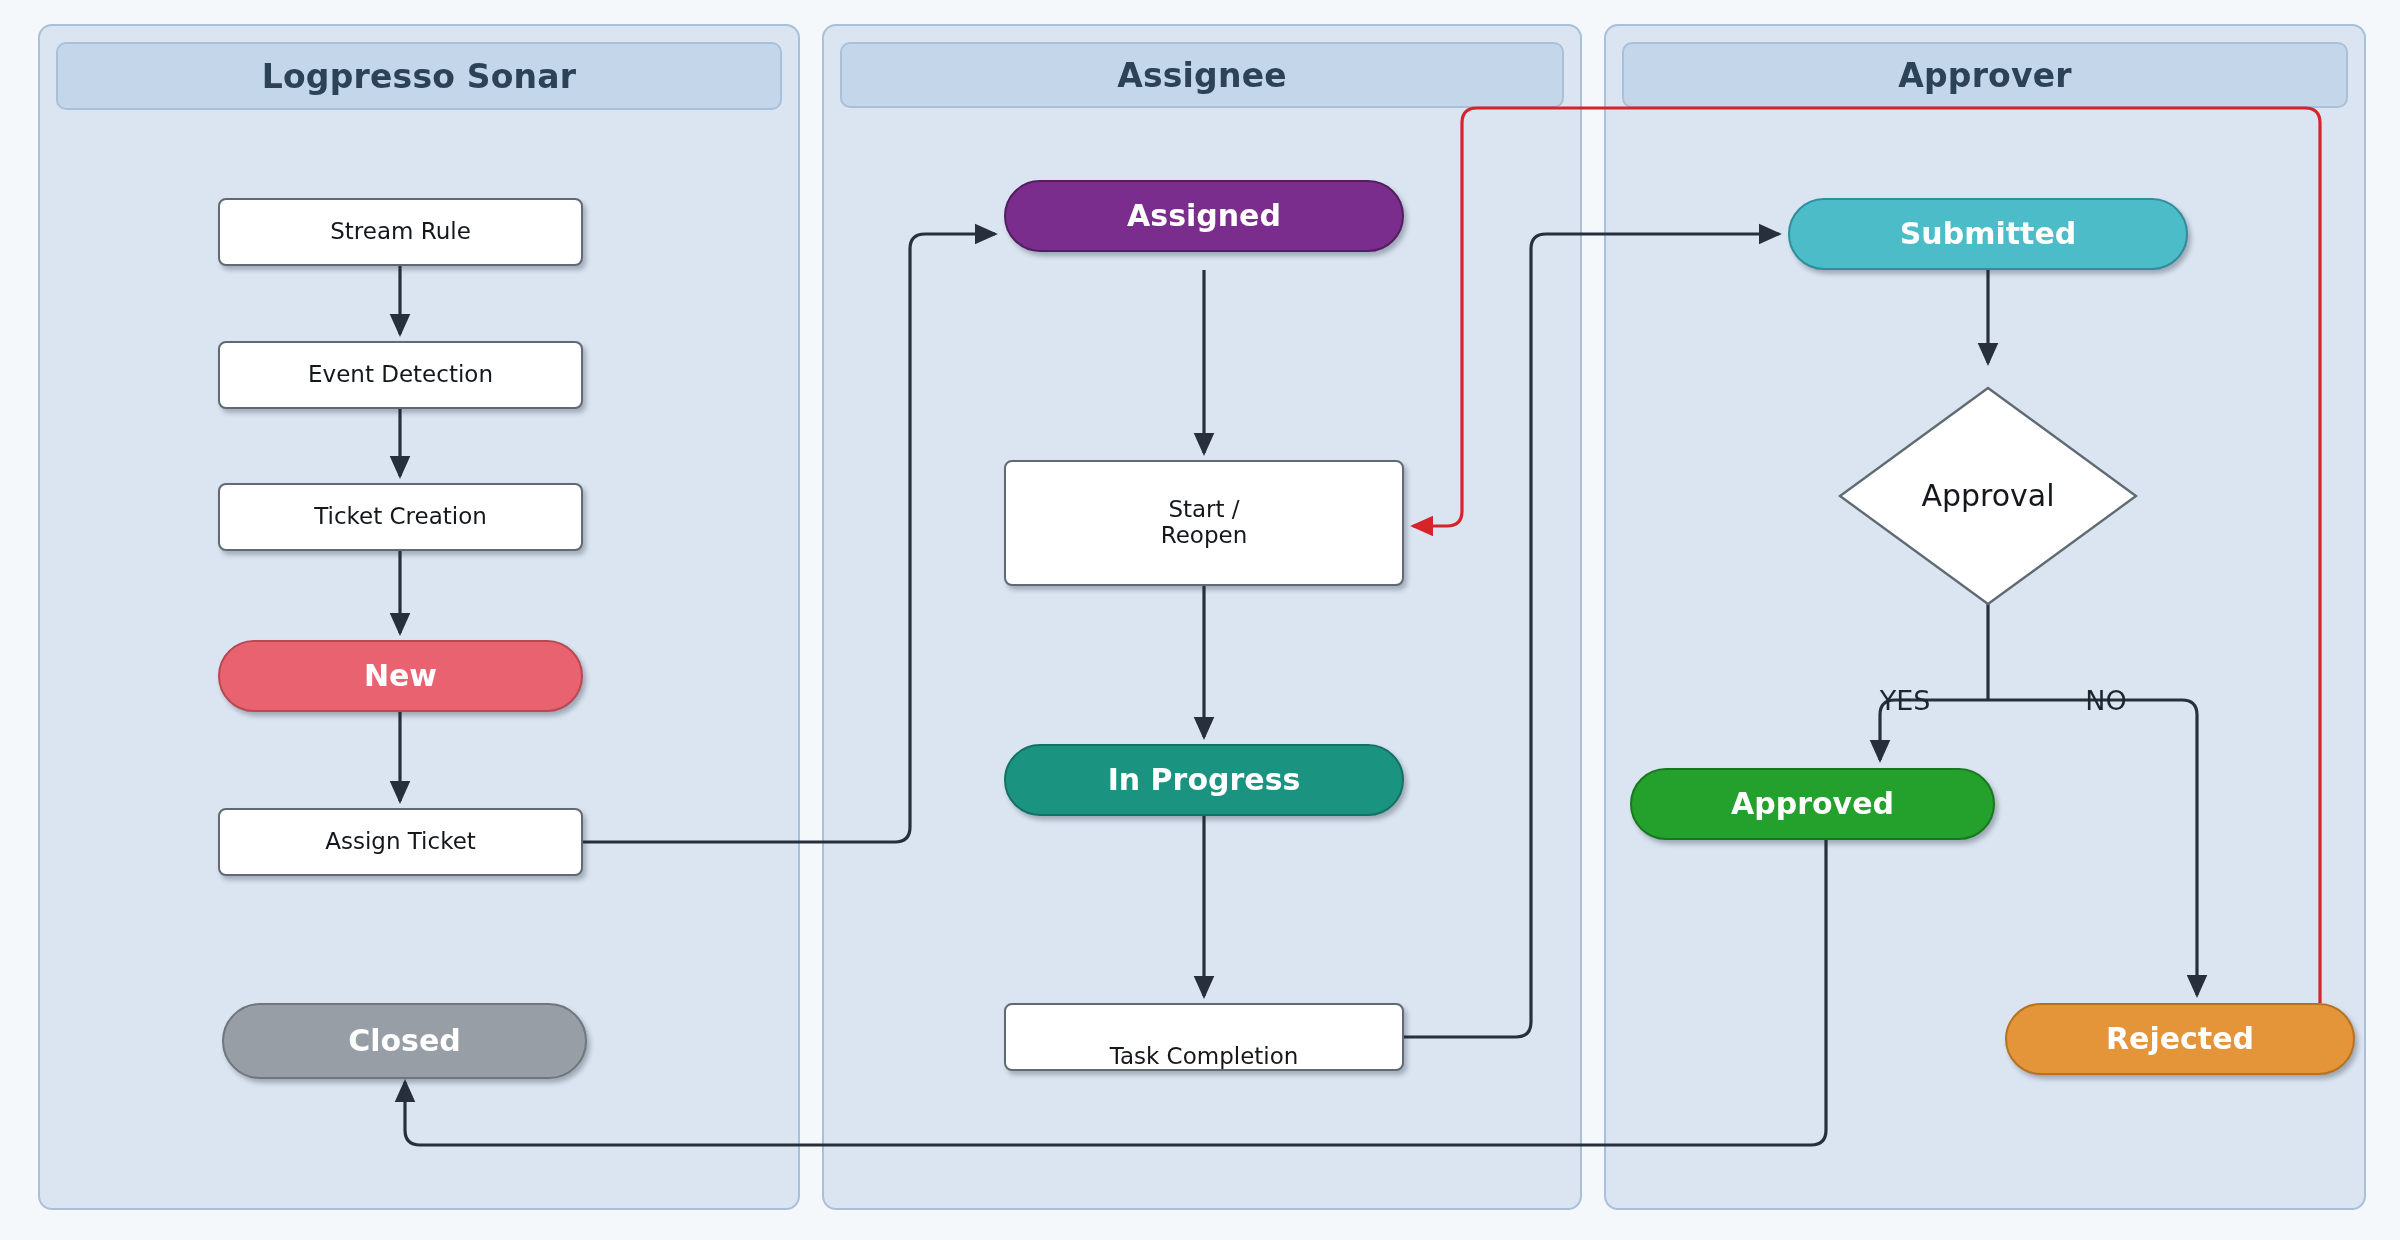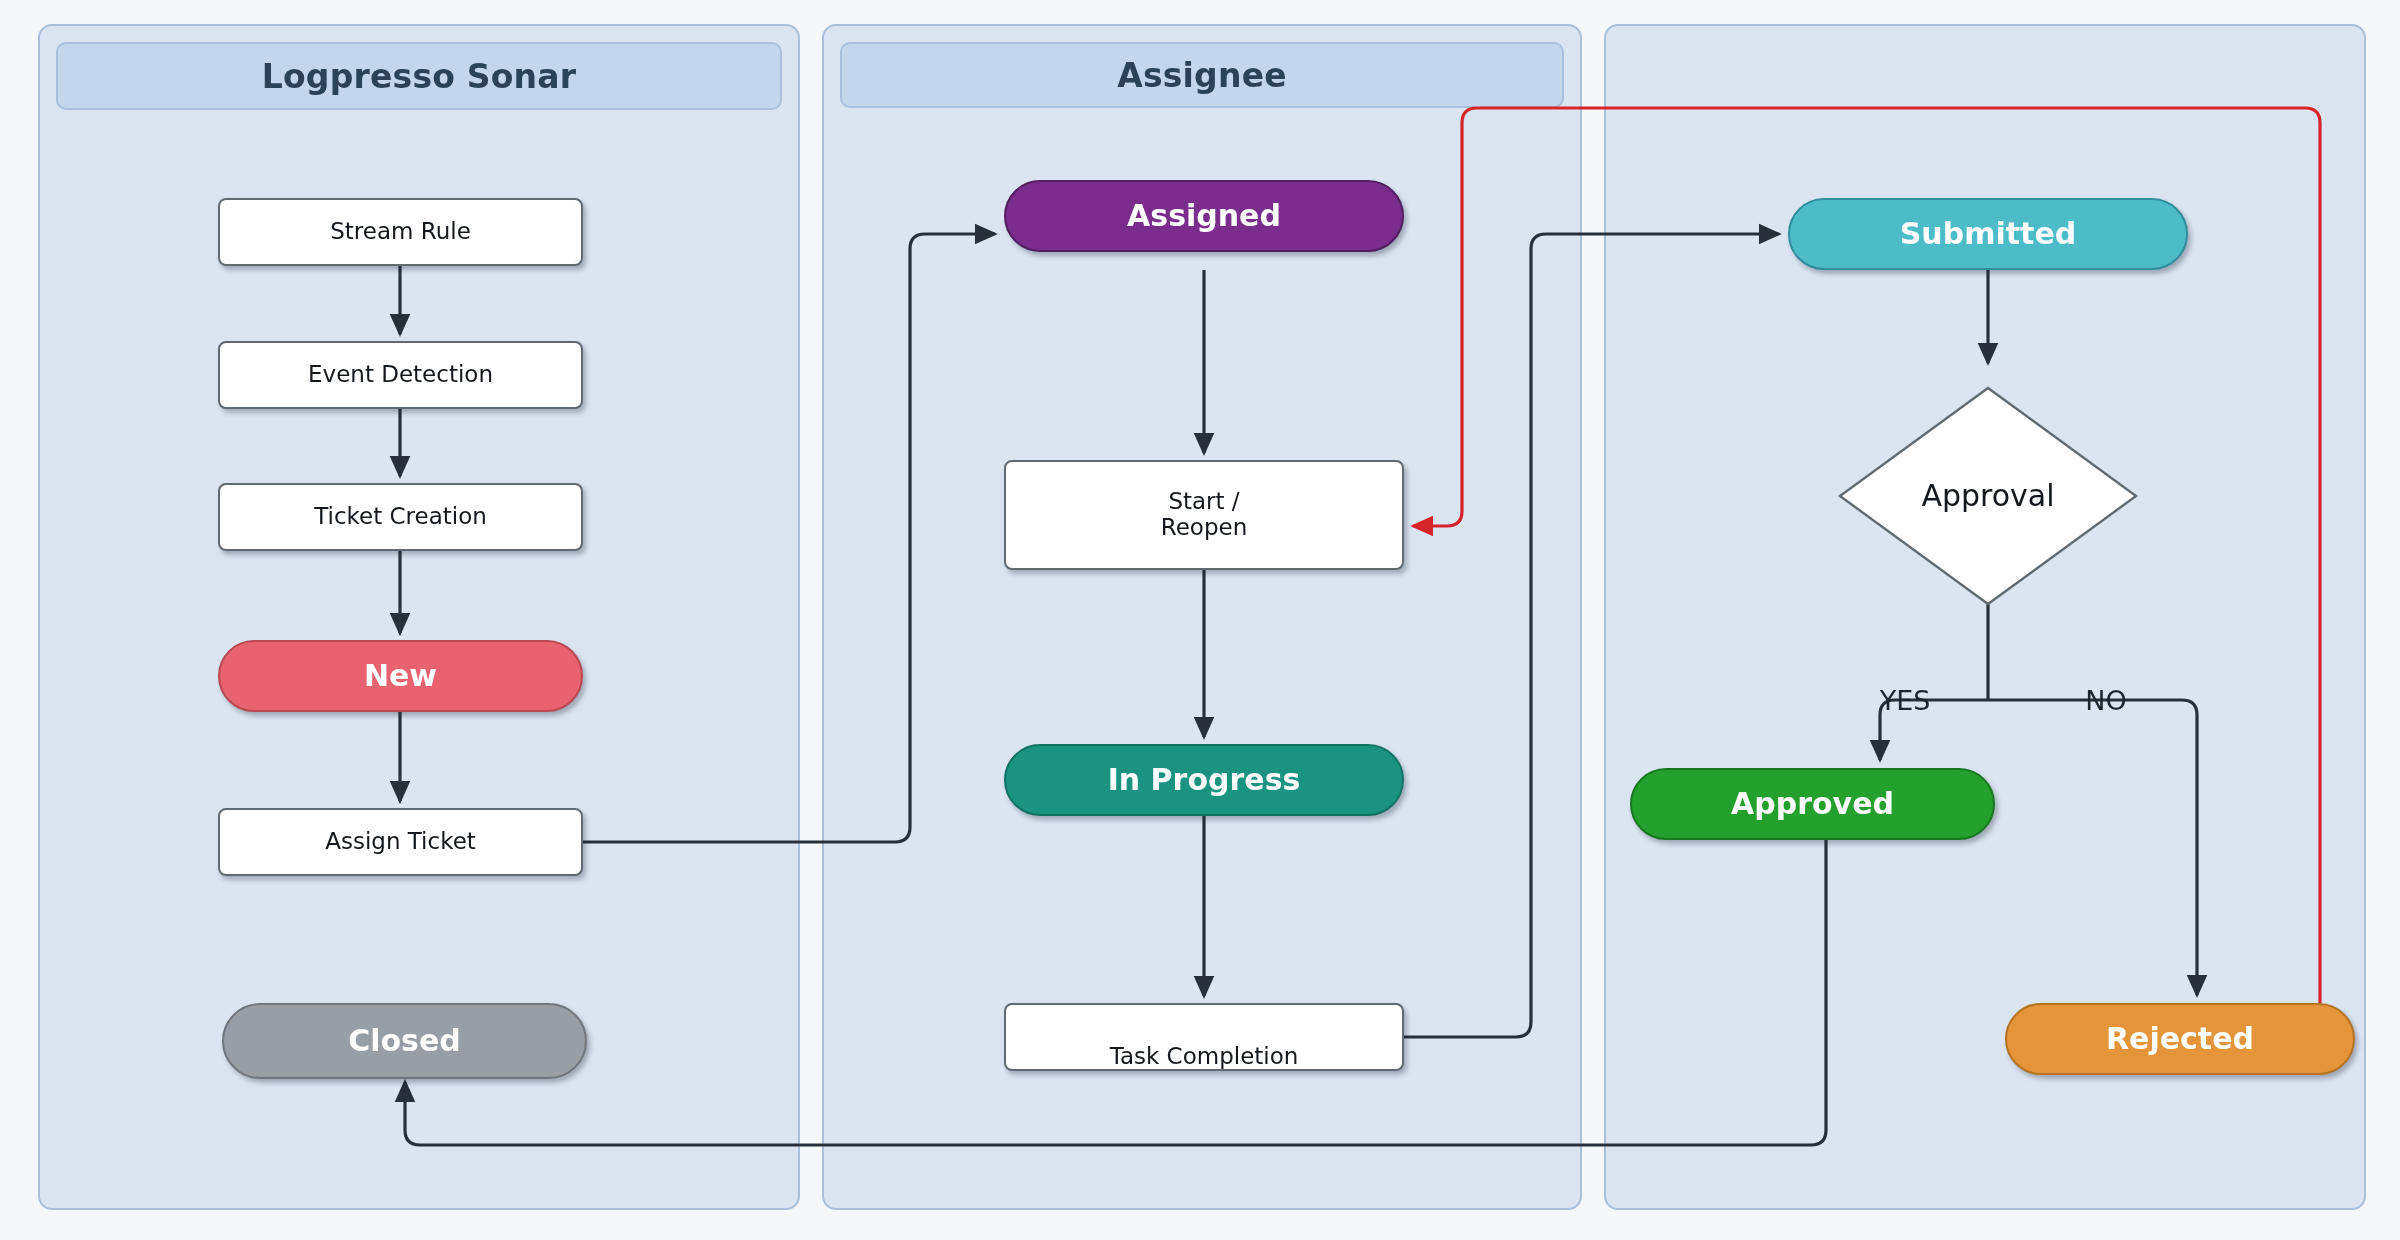--- a/index.html
+++ b/index.html
@@ -116,20 +116,23 @@
   <div class="lane-header" id="laneh-sonar" style="left: 56px; top: 42px; width: 726px; height: 68px; background: rgb(196, 214, 234); border-color: rgb(169, 192, 218);">
     <span class="lane-header-text" style="color: rgb(43, 66, 87);">Logpresso Sonar</span>
   </div>
 
   <div class="lane" id="lane-assignee" style="left: 822px; top: 24px; width: 760px; height: 1186px; background: rgb(219, 229, 242); border-color: rgb(169, 192, 218);"></div>
   <div class="lane-header" id="laneh-assignee" style="left: 840px; top: 42px; width: 724px; height: 66px; background: rgb(196, 214, 234); border-color: rgb(169, 192, 218);">
     <span class="lane-header-text" style="color: rgb(43, 66, 87);">Assignee</span>
   </div>
 
   <div class="lane" id="lane-approver" style="left: 1604px; top: 24px; width: 762px; height: 1186px; background: rgb(219, 229, 242); border-color: rgb(169, 192, 218);"></div>
+  <div class="lane-header" id="laneh-approver" style="left: 1622px; top: 42px; width: 726px; height: 66px; background: rgb(196, 214, 234); border-color: rgb(169, 192, 218);">
+    <span class="lane-header-text" style="color: rgb(43, 66, 87);">Approver</span>
+  </div>
 
   <svg id="edges" viewBox="0 0 2400 1240">
     <defs>
       <marker id="arrow-black" viewBox="0 0 12 12" refX="10.5" refY="6" markerWidth="7.2" markerHeight="7.2" orient="auto-start-reverse">
         <path d="M 0 0.6 L 12 6 L 0 11.4 z" fill="#27303a"></path>
       </marker>
       <marker id="arrow-red" viewBox="0 0 12 12" refX="10.5" refY="6" markerWidth="7.2" markerHeight="7.2" orient="auto-start-reverse">
         <path d="M 0 0.6 L 12 6 L 0 11.4 z" fill="#d5242a"></path>
       </marker>
     </defs>
@@ -175,21 +178,21 @@
       </div>
       <div class="node node-process" style="left: 218px; top: 808px; width: 365px; height: 68px;">
         <span class="" style="white-space: pre-line;">Assign Ticket</span>
       </div>
       <div class="node node-status" style="left: 222px; top: 1003px; width: 365px; height: 76px; background: rgb(151, 158, 165); border: 2px solid rgb(111, 118, 125);">
         <span class="" style="white-space: pre-line;">Closed</span>
       </div>
       <div class="node node-status" style="left: 1004px; top: 180px; width: 400px; height: 72px; background: rgb(123, 45, 142); border: 2px solid rgb(83, 29, 96);">
         <span class="" style="white-space: pre-line;">Assigned</span>
       </div>
-      <div class="node node-process" style="left: 1004px; top: 460px; width: 400px; height: 110px;">
+      <div class="node node-process" style="left: 1004px; top: 460px; width: 400px; height: 126px;">
         <span class="" style="white-space: pre-line;">Start /
 Reopen</span>
       </div>
       <div class="node node-status" style="left: 1004px; top: 744px; width: 400px; height: 72px; background: rgb(26, 148, 128); border: 2px solid rgb(18, 114, 99);">
         <span class="" style="white-space: pre-line;">In Progress</span>
       </div>
       <div class="node node-process" style="left: 1004px; top: 1003px; width: 400px; height: 68px;">
         <span class="" style="white-space: pre-line; margin-top: 40px;">Task Completion</span>
       </div>
       <div class="node node-status" style="left: 1788px; top: 198px; width: 400px; height: 72px; background: rgb(77, 188, 201); border: 2px solid rgb(47, 141, 156);">

